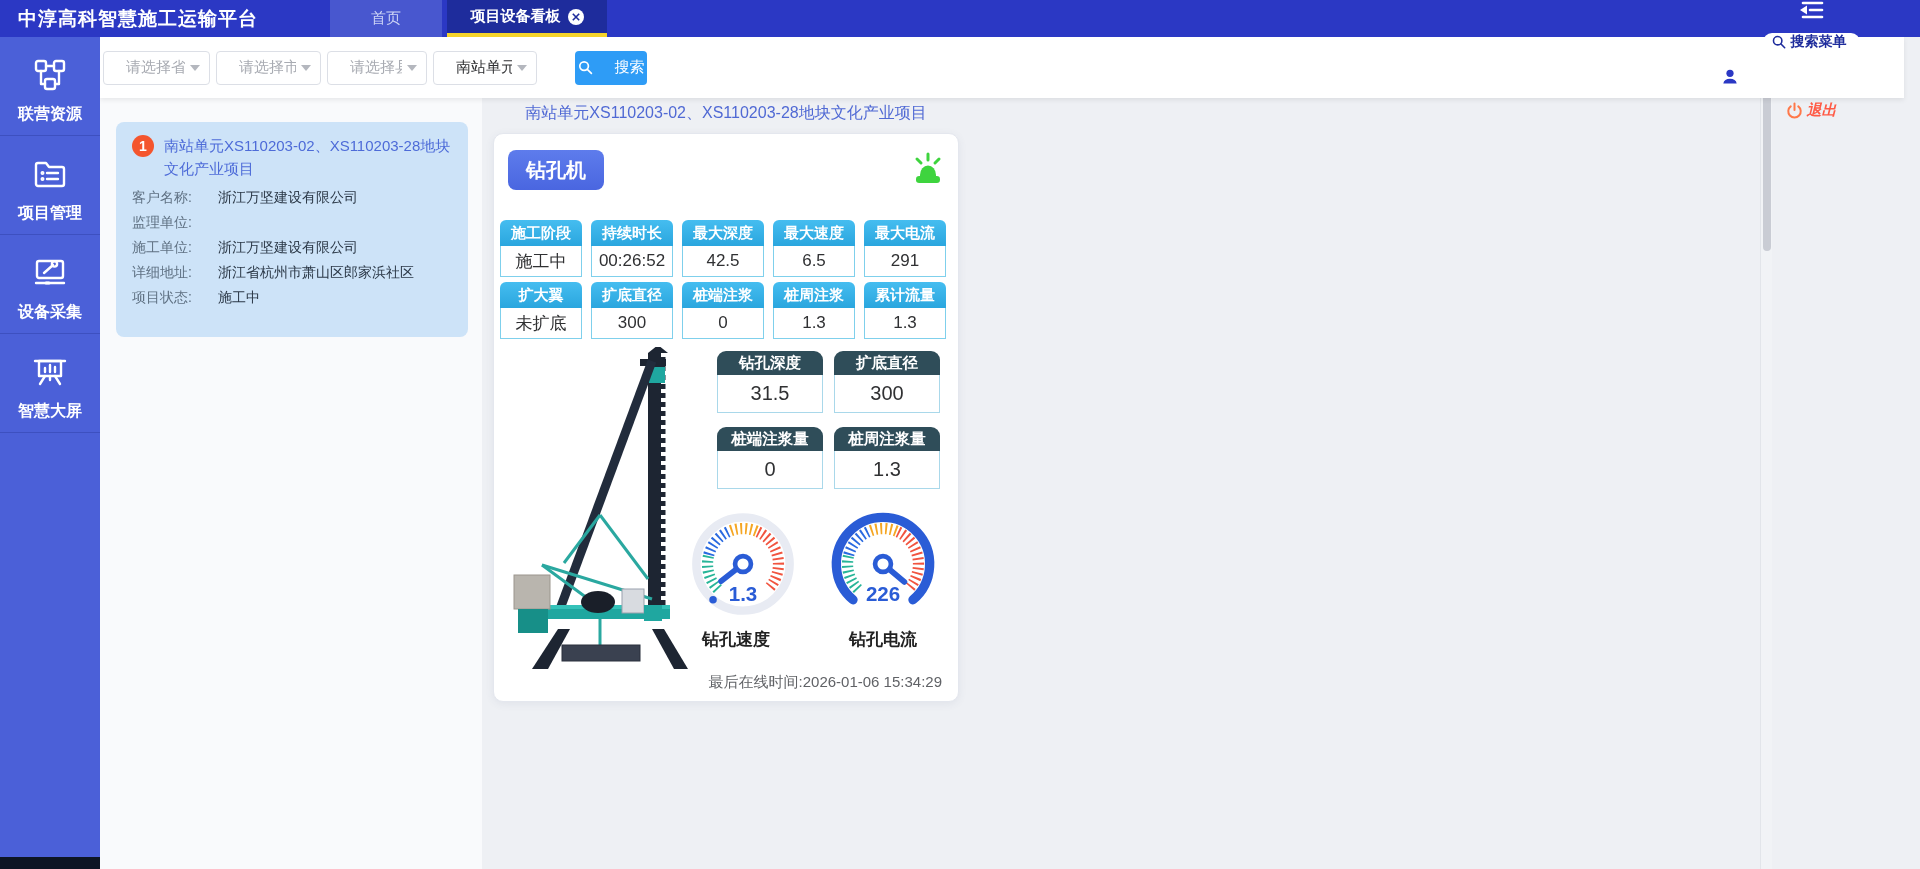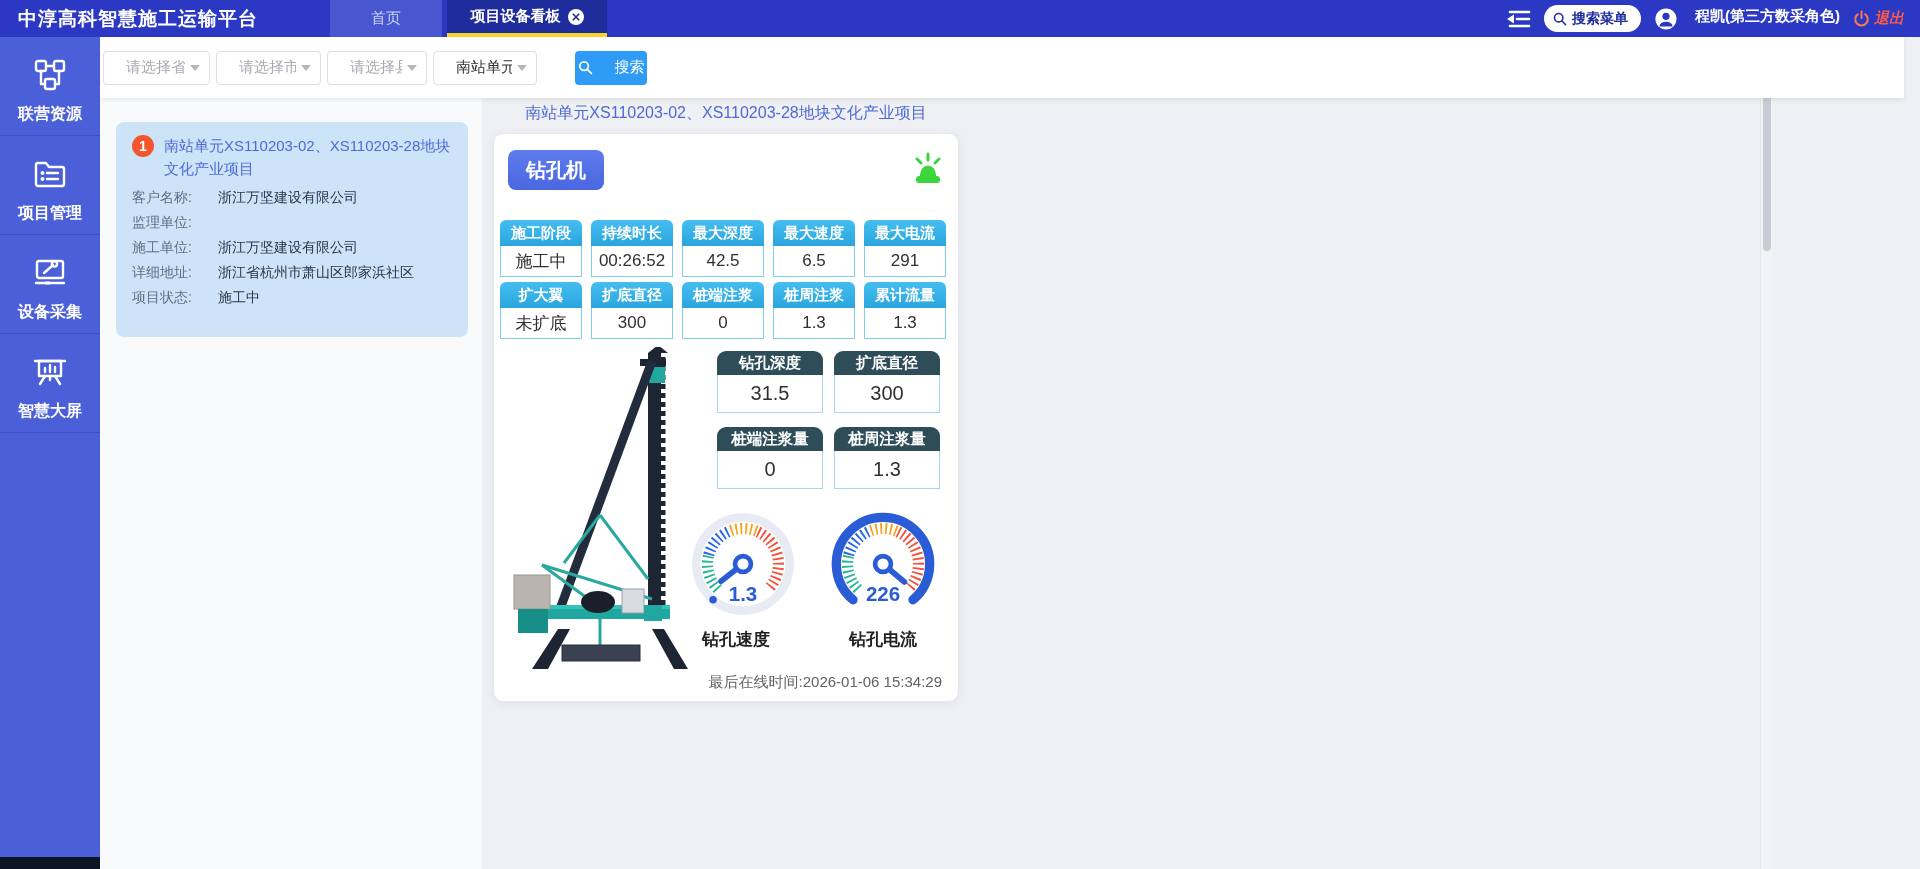--- a/index.html
+++ b/index.html
@@ -9,21 +9,21 @@
 
   
   .header { position:absolute; top:0; left:0; width:1920px; height:37px; background:#2b38c4; display:flex; align-items:center; z-index:30; }
   .app-title { color:#fff; font-size:19px; font-weight:bold; margin-left:18px; letter-spacing:1px; white-space:nowrap; }
   .tabs { position:absolute; left:330px; top:0; height:37px; display:flex; }
   .tab { height:37px; display:flex; align-items:center; justify-content:center; gap:7px; color:#cdd4f5; font-size:15px; cursor:pointer; }
   .tab-home { width:112px; background:#4857cf; margin-right:5px; }
   .tab-active { width:160px; background:#1e2c9c; color:#fff; border-bottom:4px solid #f5d32a; font-weight:bold; }
   .tab-close { width:16px; height:16px; border-radius:50%; background:#fff; display:flex; align-items:center; justify-content:center; }
   .tab-close svg { width:8px; height:8px; stroke:#1e2c9c; stroke-width:2; }
-  .header-right { position:absolute; right:16px; top:0; height:37px; display:flex; align-items:center; gap:13px; }
+  .header-right { position:absolute; right:16px; top:0; height:37px; display:flex; align-items:center; gap:13px;flex-direction:column; }
   .collapse-icon svg { width:26px; height:20px; display:block; }
   .search-pill { background:#fff; height:27px; border-radius:14px; display:flex; align-items:center; padding:0 13px 0 9px; gap:5px; cursor:pointer; }
   .search-pill span { color:#1e2c9c; font-size:14px; font-weight:bold; }
   .user-box { display:flex; align-items:flex-start; gap:17px; }
   .user-name { color:#fff; font-size:15px; font-weight:bold; }
   .logout-box { display:flex; align-items:center; gap:4px; cursor:pointer;font-style:italic; }
   .logout-label { color:#ff5a45; font-size:15px; font-weight:bold; }
 
   
   .sidebar { position:absolute; top:37px; left:0; width:100px; height:832px; background:#4b60d8; z-index:20; }

